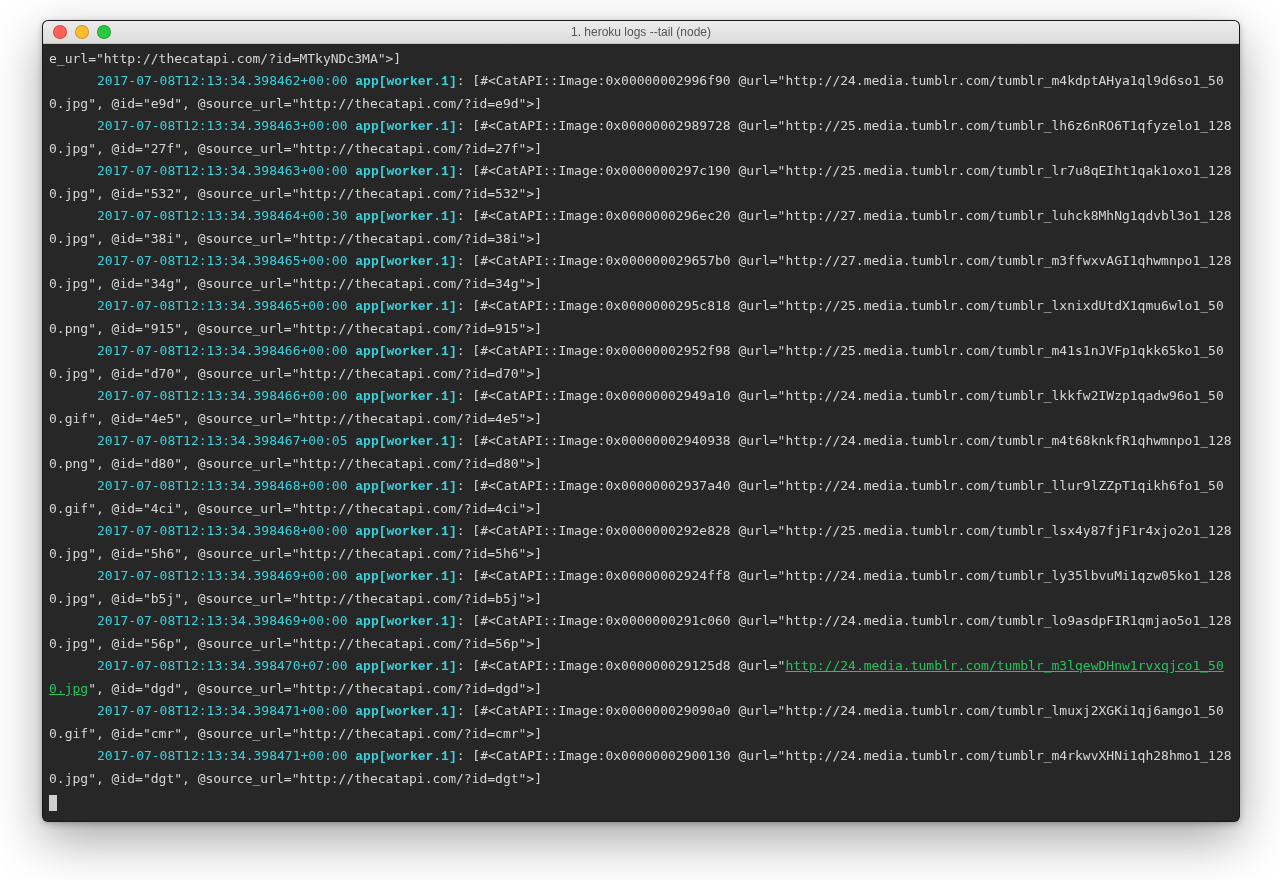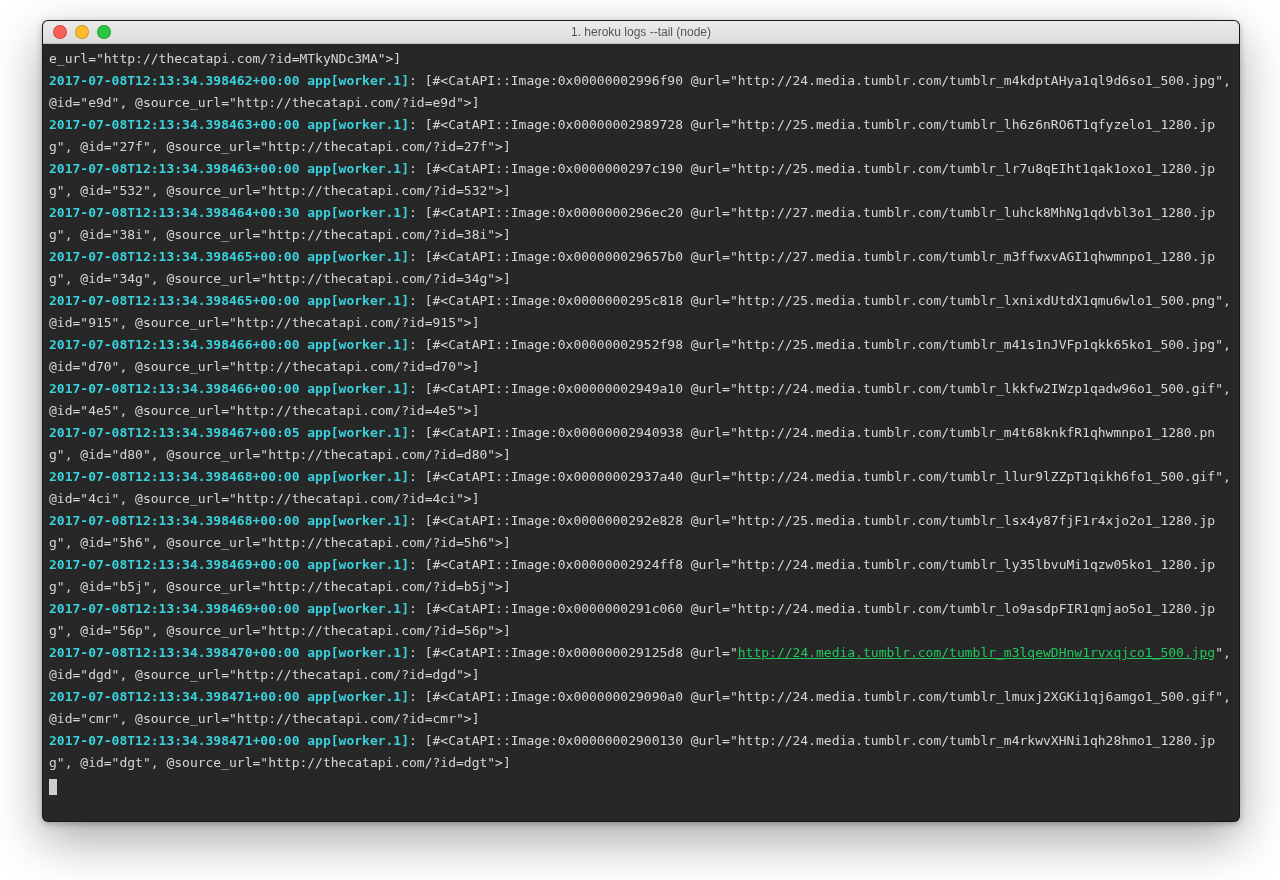--- a/index.html
+++ b/index.html
@@ -64,22 +64,22 @@
     font-family: "Menlo", "Consolas", monospace;
     font-size: 13px;
     line-height: 22px;
     padding: 4px 6px 6px 6px;
     height: calc(100% - 22px);
     box-sizing: border-box;
     overflow: hidden;
     white-space: pre-wrap;
     word-break: break-all;
   }
-  .ts { color: #39d2dd; font-weight: 700; }
-  .src { color: #39d2dd; font-weight: 700; }
+  .ts { color: #39d2dd; font-weight: 400; margin-left: 48px; }
+  .src { color: #39d2dd; font-weight: 700; font-family: Liberation Mono, monospace; }
   .body { color: #d6d6d6; }
   .link {
     color: #22c55e;
     text-decoration: underline;
   }
   .cursor {
     display: inline-block;
     width: 8px;
     height: 16px;
     background: #cfcfcf;
@@ -107,18 +107,18 @@
 <span class="ts">2017-07-08T12:13:34.398464+00:30</span> <span class="src">app[worker.1]</span><span class="body">: [#&lt;CatAPI::Image:0x0000000296ec20 @url="http://27.media.tumblr.com/tumblr_luhck8MhNg1qdvbl3o1_1280.jpg", @id="38i", @source_url="http://thecatapi.com/?id=38i"&gt;]</span>
 <span class="ts">2017-07-08T12:13:34.398465+00:00</span> <span class="src">app[worker.1]</span><span class="body">: [#&lt;CatAPI::Image:0x000000029657b0 @url="http://27.media.tumblr.com/tumblr_m3ffwxvAGI1qhwmnpo1_1280.jpg", @id="34g", @source_url="http://thecatapi.com/?id=34g"&gt;]</span>
 <span class="ts">2017-07-08T12:13:34.398465+00:00</span> <span class="src">app[worker.1]</span><span class="body">: [#&lt;CatAPI::Image:0x0000000295c818 @url="http://25.media.tumblr.com/tumblr_lxnixdUtdX1qmu6wlo1_500.png", @id="915", @source_url="http://thecatapi.com/?id=915"&gt;]</span>
 <span class="ts">2017-07-08T12:13:34.398466+00:00</span> <span class="src">app[worker.1]</span><span class="body">: [#&lt;CatAPI::Image:0x00000002952f98 @url="http://25.media.tumblr.com/tumblr_m41s1nJVFp1qkk65ko1_500.jpg", @id="d70", @source_url="http://thecatapi.com/?id=d70"&gt;]</span>
 <span class="ts">2017-07-08T12:13:34.398466+00:00</span> <span class="src">app[worker.1]</span><span class="body">: [#&lt;CatAPI::Image:0x00000002949a10 @url="http://24.media.tumblr.com/tumblr_lkkfw2IWzp1qadw96o1_500.gif", @id="4e5", @source_url="http://thecatapi.com/?id=4e5"&gt;]</span>
 <span class="ts">2017-07-08T12:13:34.398467+00:05</span> <span class="src">app[worker.1]</span><span class="body">: [#&lt;CatAPI::Image:0x00000002940938 @url="http://24.media.tumblr.com/tumblr_m4t68knkfR1qhwmnpo1_1280.png", @id="d80", @source_url="http://thecatapi.com/?id=d80"&gt;]</span>
 <span class="ts">2017-07-08T12:13:34.398468+00:00</span> <span class="src">app[worker.1]</span><span class="body">: [#&lt;CatAPI::Image:0x00000002937a40 @url="http://24.media.tumblr.com/tumblr_llur9lZZpT1qikh6fo1_500.gif", @id="4ci", @source_url="http://thecatapi.com/?id=4ci"&gt;]</span>
 <span class="ts">2017-07-08T12:13:34.398468+00:00</span> <span class="src">app[worker.1]</span><span class="body">: [#&lt;CatAPI::Image:0x0000000292e828 @url="http://25.media.tumblr.com/tumblr_lsx4y87fjF1r4xjo2o1_1280.jpg", @id="5h6", @source_url="http://thecatapi.com/?id=5h6"&gt;]</span>
 <span class="ts">2017-07-08T12:13:34.398469+00:00</span> <span class="src">app[worker.1]</span><span class="body">: [#&lt;CatAPI::Image:0x00000002924ff8 @url="http://24.media.tumblr.com/tumblr_ly35lbvuMi1qzw05ko1_1280.jpg", @id="b5j", @source_url="http://thecatapi.com/?id=b5j"&gt;]</span>
 <span class="ts">2017-07-08T12:13:34.398469+00:00</span> <span class="src">app[worker.1]</span><span class="body">: [#&lt;CatAPI::Image:0x0000000291c060 @url="http://24.media.tumblr.com/tumblr_lo9asdpFIR1qmjao5o1_1280.jpg", @id="56p", @source_url="http://thecatapi.com/?id=56p"&gt;]</span>
-<span class="ts">2017-07-08T12:13:34.398470+00:00</span> <span class="src">app[worker.1]</span><span class="body">: [#&lt;CatAPI::Image:0x000000029125d8 @url="<span class="link">http://24.media.tumblr.com/tumblr_m3lqewDHnw1rvxqjco1_500.jpg</span>", @id="dgd", @source_url="http://thecatapi.com/?id=dgd"&gt;]</span>
+<span class="ts">2017-07-08T12:13:34.398470+07:00</span> <span class="src">app[worker.1]</span><span class="body">: [#&lt;CatAPI::Image:0x000000029125d8 @url="<span class="link">http://24.media.tumblr.com/tumblr_m3lqewDHnw1rvxqjco1_500.jpg</span>", @id="dgd", @source_url="http://thecatapi.com/?id=dgd"&gt;]</span>
 <span class="ts">2017-07-08T12:13:34.398471+00:00</span> <span class="src">app[worker.1]</span><span class="body">: [#&lt;CatAPI::Image:0x000000029090a0 @url="http://24.media.tumblr.com/tumblr_lmuxj2XGKi1qj6amgo1_500.gif", @id="cmr", @source_url="http://thecatapi.com/?id=cmr"&gt;]</span>
 <span class="ts">2017-07-08T12:13:34.398471+00:00</span> <span class="src">app[worker.1]</span><span class="body">: [#&lt;CatAPI::Image:0x00000002900130 @url="http://24.media.tumblr.com/tumblr_m4rkwvXHNi1qh28hmo1_1280.jpg", @id="dgt", @source_url="http://thecatapi.com/?id=dgt"&gt;]</span>
 <span class="cursor"></span></div>
   </div>
 </div>
 
 </body></html>

